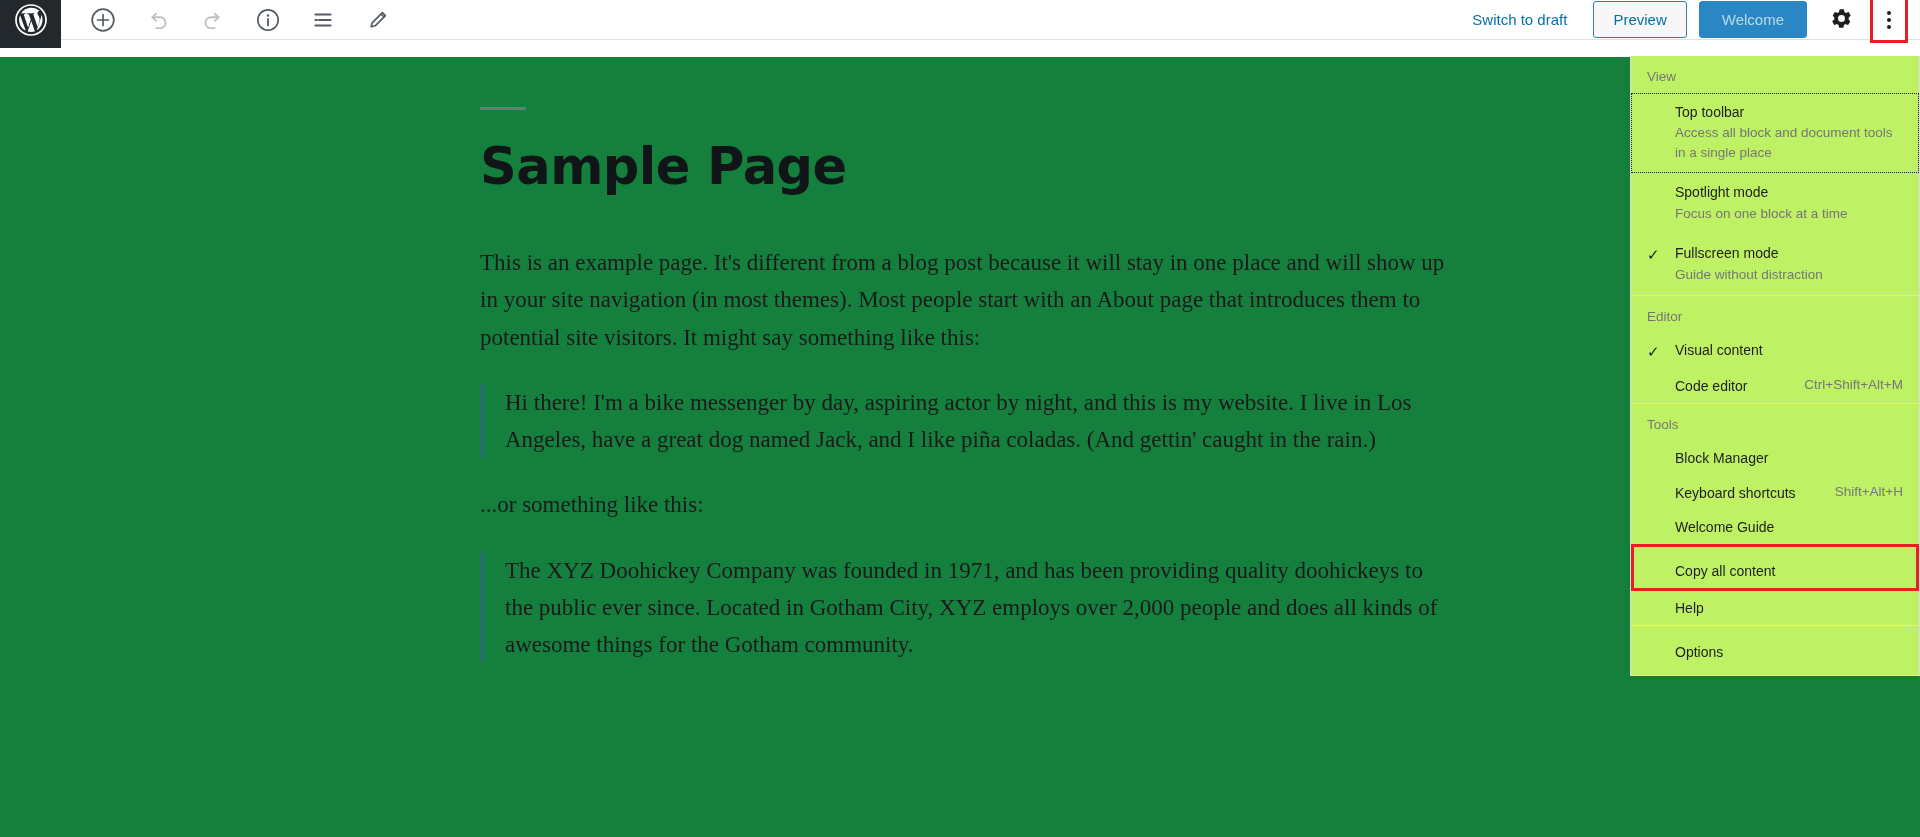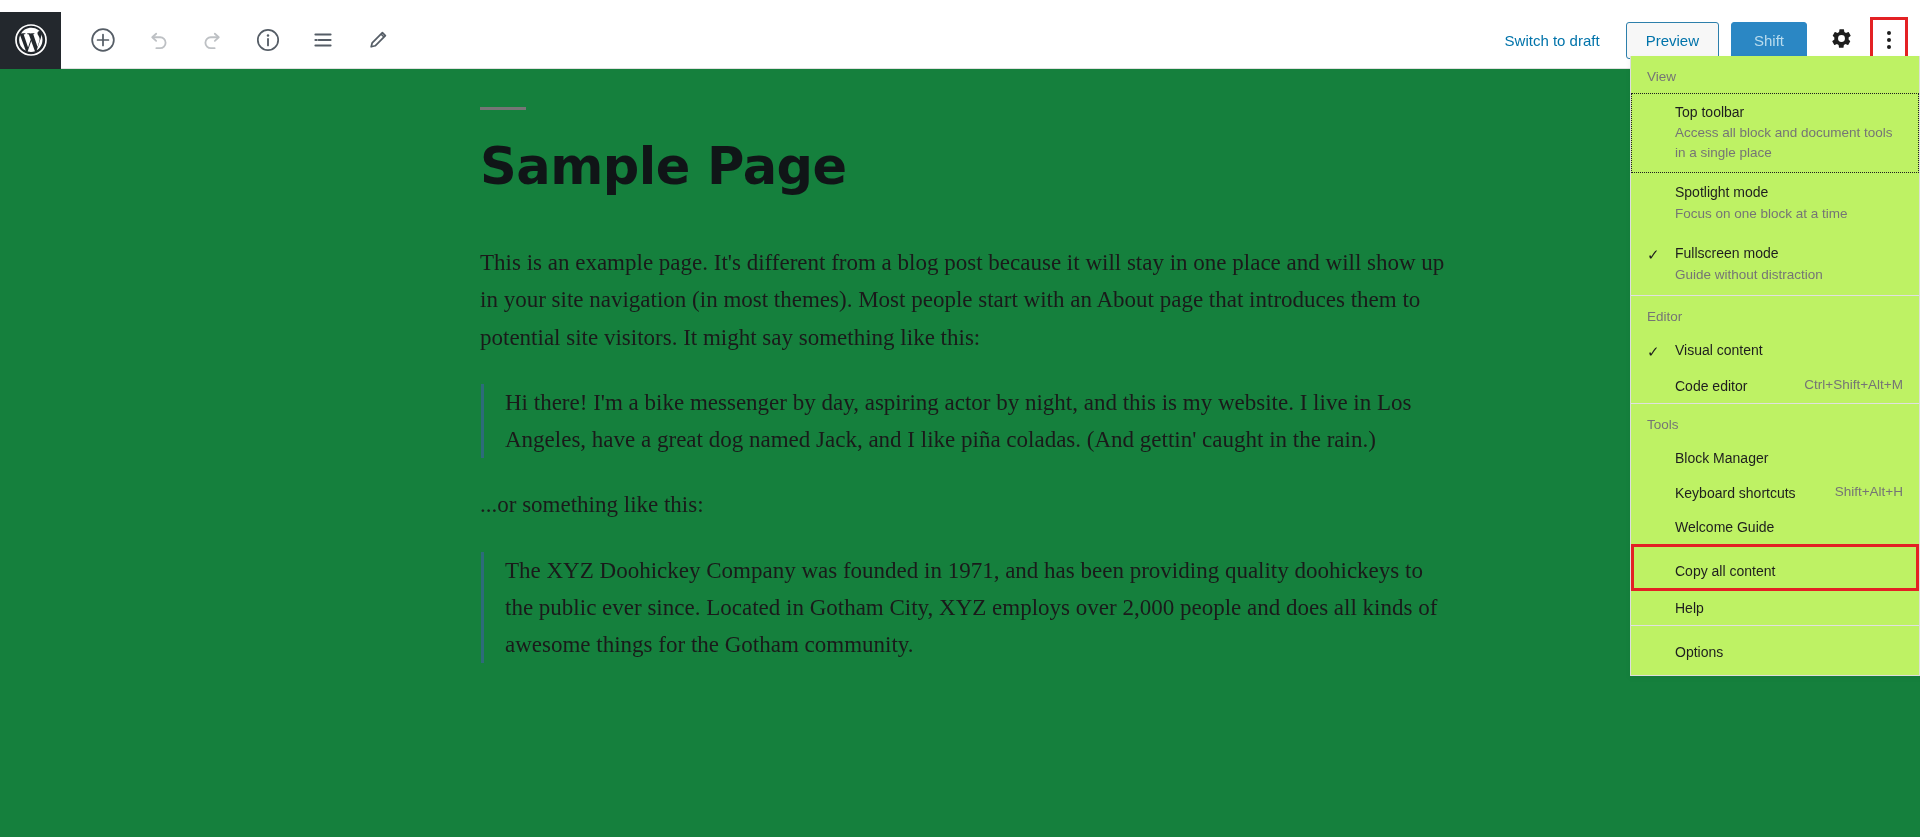--- a/index.html
+++ b/index.html
@@ -8,23 +8,23 @@
     width: 1920px;
     height: 837px;
     overflow: hidden;
     background: #ffffff;
     font-family: "Liberation Sans", sans-serif;
   }
 
   
   .topbar {
     position: absolute;
-    top: 12px; left: 0;
+    top: 0; left: 0;
     width: 1920px;
-    height: 57px;
+    height: 40px;
     background: #ffffff;
     border-bottom: 1px solid #e0e0e0;
     display: flex;
     align-items: center;
     z-index: 5;
   }
 
   .wp-logo {
     width: 61px;
     height: 57px;
@@ -338,21 +338,21 @@
       </span>
     </button>
 
   </div>
 
   <div class="toolbar-right">
     <button class="switch-draft">Switch to draft</button>
 
     <button class="btn-preview">Preview</button>
 
-    <button class="btn-update">Shift</button>
+    <button class="btn-update">Welcome</button>
 
     <button class="btn-gear">
       <span>
         <svg width="23" height="23" viewBox="0 0 24 24">
           <path fill="#1e1e1e" d="M19.4 13a7.8 7.8 0 0 0 .06-1 7.8 7.8 0 0 0-.07-1l2.01-1.58a.48.48 0 0 0 .12-.61l-1.9-3.3a.48.48 0 0 0-.58-.21l-2.37.96a7 7 0 0 0-1.72-1l-.36-2.53a.47.47 0 0 0-.47-.4h-3.8a.47.47 0 0 0-.47.4l-.36 2.53a7.3 7.3 0 0 0-1.72 1l-2.37-.96a.47.47 0 0 0-.58.21l-1.9 3.3c-.12.2-.07.46.12.61L4.56 11a7.93 7.93 0 0 0 0 2l-2.01 1.58a.48.48 0 0 0-.12.61l1.9 3.3c.12.21.36.29.58.21l2.37-.96c.5.38 1.1.71 1.72 1l.36 2.53c.3.23.23.4.47.4h3.8c.24 0 .44-.17.47-.4l.36-2.53a7.3 7.3 0 0 0 1.72-1l2.37.96c.22.08.46 0 .58-.21l1.9-3.3a.48.48 0 0 0-.12-.61L19.4 13zM12 15.6A3.6 3.6 0 1 1 12 8.4a3.6 3.6 0 0 1 0 7.2z"></path>
         </svg>
       </span>
     </button>
 
     <div class="kebab-wrap">

